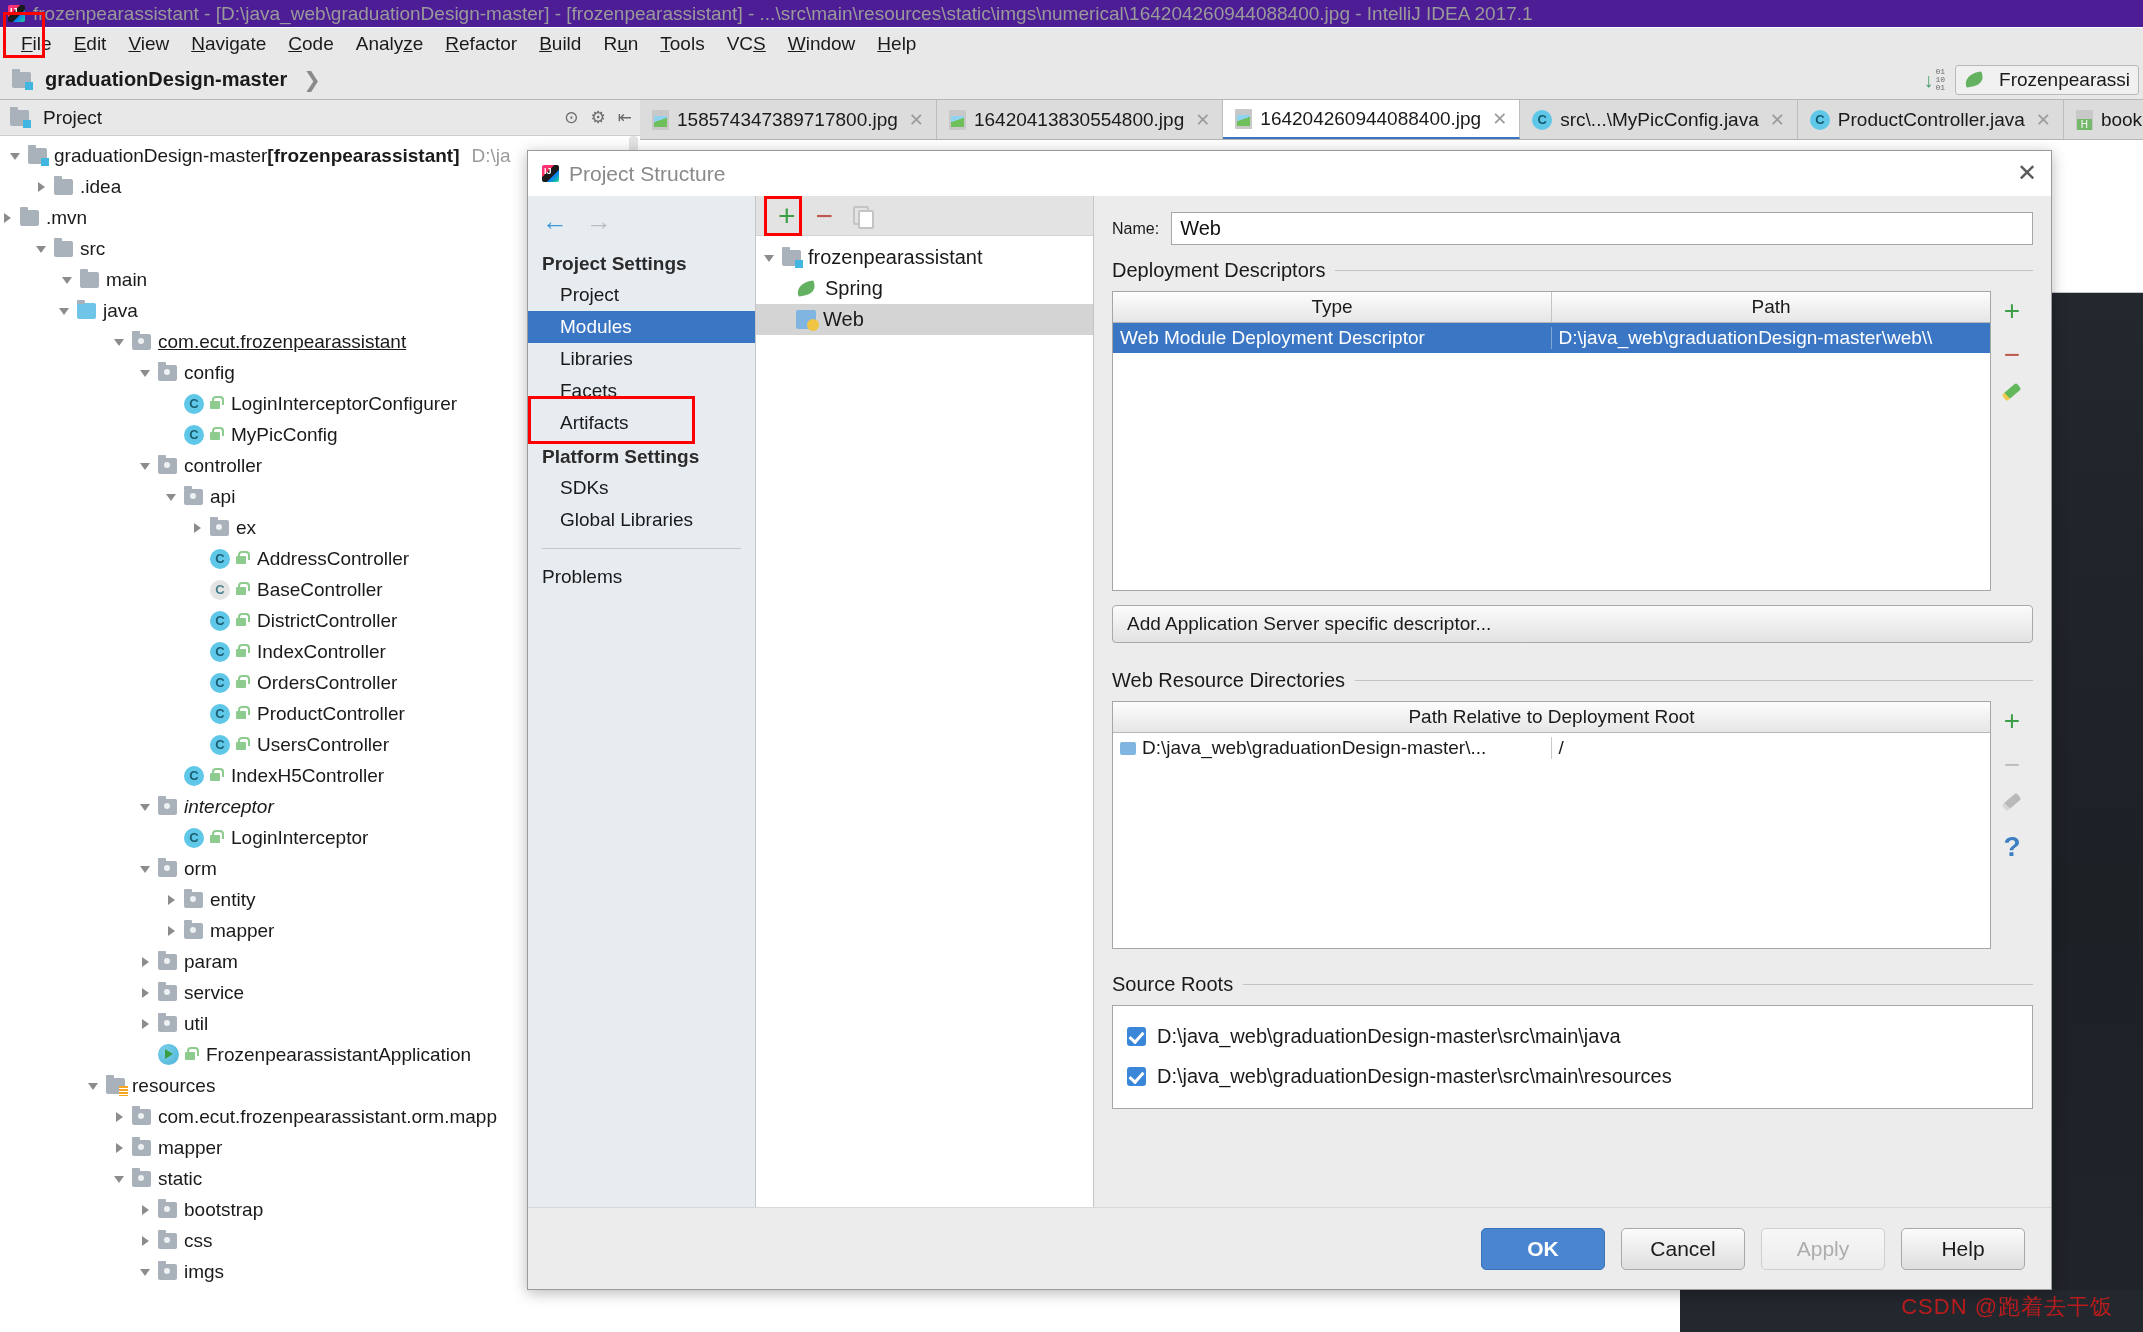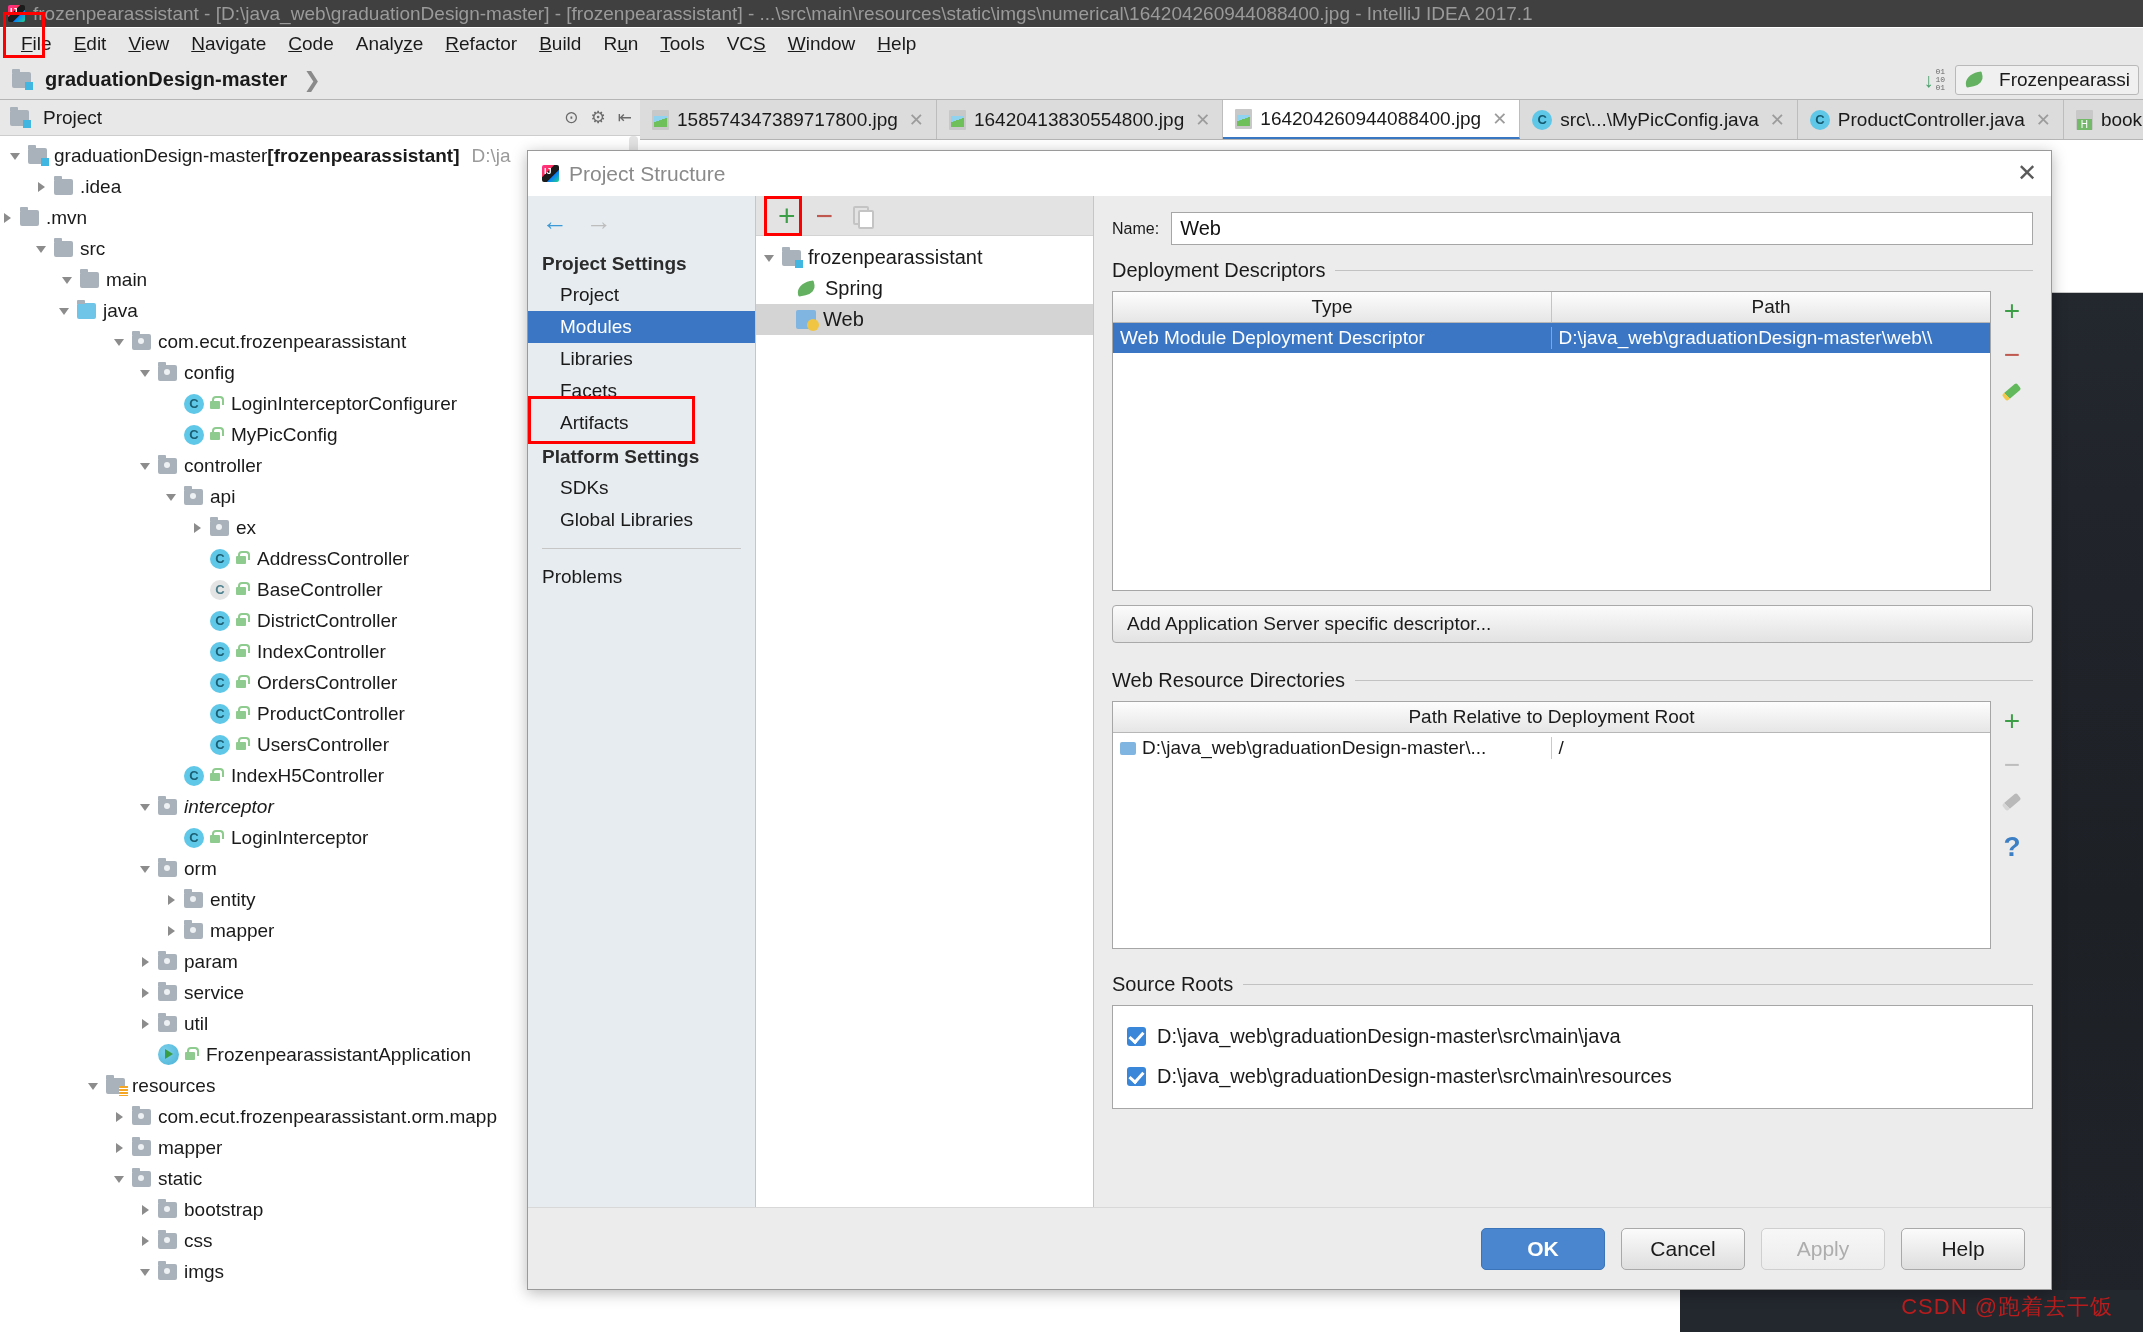--- a/index.html
+++ b/index.html
@@ -11,21 +11,21 @@
     background:#e8e8e8;
     color:#1a1a1a;
     overflow:hidden;
     position:relative;
   }
 
   
   #ide { position:absolute; inset:0; background:#e8e8e8; }
 
   .titlebar{
-    height:28px; background:#404040; display:flex; align-items:center;
+    height:28px; background:#4c1d95; display:flex; align-items:center;
     padding-left:8px; gap:8px; border-bottom:1px solid #ffffff;
   }
   .title-text{ color:#9a9a9a; font-size:19px; white-space:nowrap; }
   .ij-logo{
     width:17px;height:17px;flex:none;border-radius:2px;
     background:linear-gradient(135deg,#ff318c 0%,#fe315d 35%,#1b1b1b 36%,#1b1b1b 64%,#087cfa 65%,#21d789 100%);
     position:relative;
   }
   .ij-logo::after{content:"IJ";position:absolute;left:2px;top:1px;font-size:9px;color:#fff;font-weight:bold;}
 
@@ -360,21 +360,21 @@
           <div class="node" style="padding-left: 60px;">
             <span class="twisty open"></span>
             <span class="ic ic-folder"></span>
             <span class="label">main</span>
           </div>
           <div class="node" style="padding-left: 57px;">
             <span class="twisty open"></span>
             <span class="ic ic-folder blue"></span>
             <span class="label">java</span>
           </div>
-          <div class="node" style="padding-left: 112px;">
+          <div class="node" style="padding-left: 112px; text-decoration: underline;">
             <span class="twisty open"></span>
             <span class="ic ic-folder pkg"></span>
             <span class="label">com.ecut.frozenpearassistant</span>
           </div>
           <div class="node" style="padding-left: 138px;">
             <span class="twisty open"></span>
             <span class="ic ic-folder pkg"></span>
             <span class="label">config</span>
           </div>
           <div class="node" style="padding-left: 164px;">

